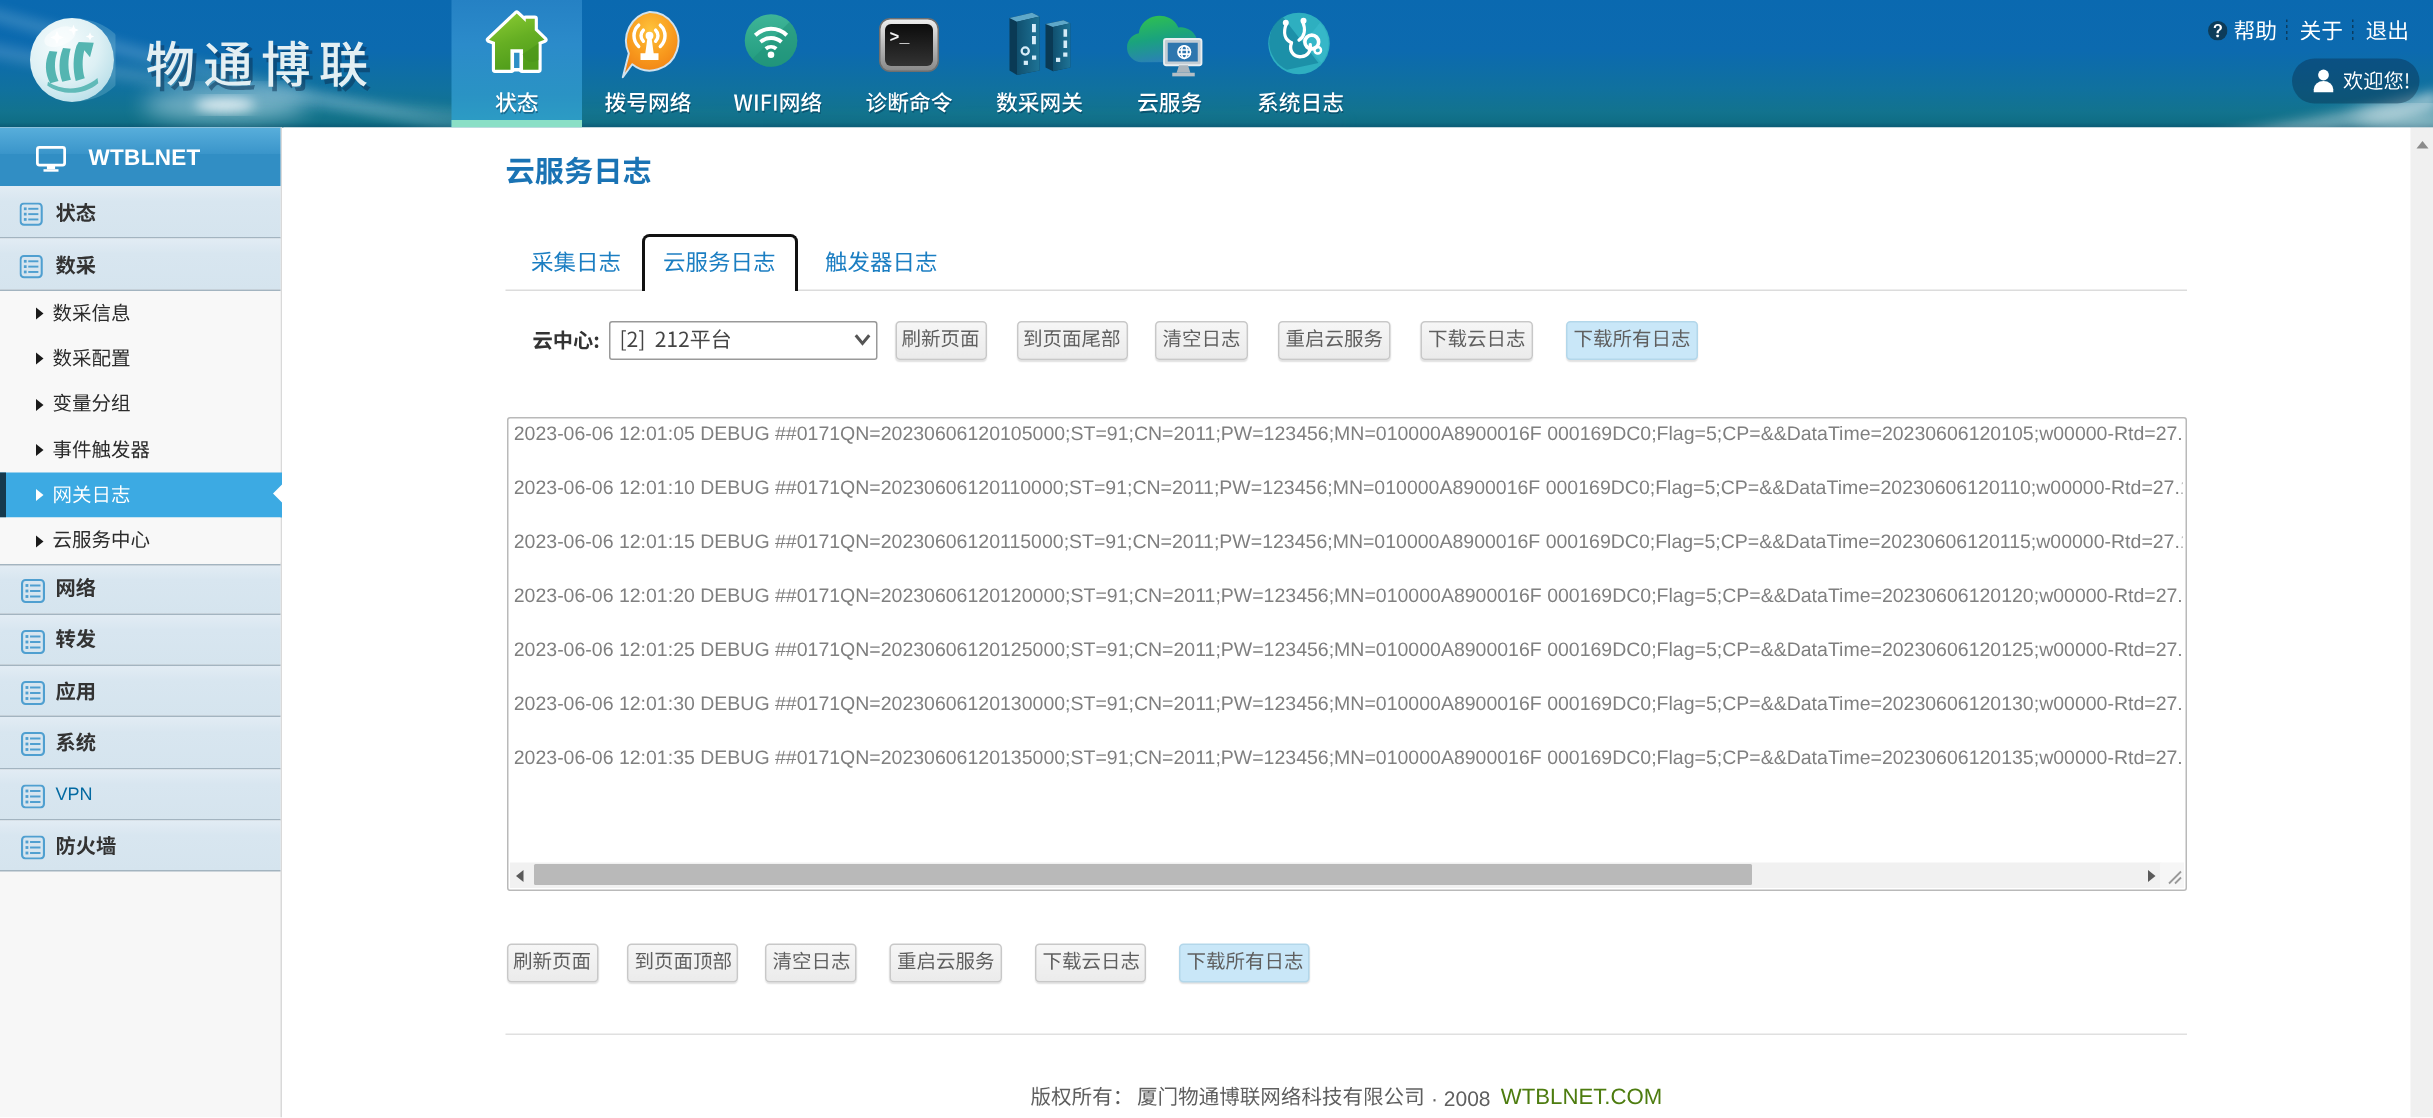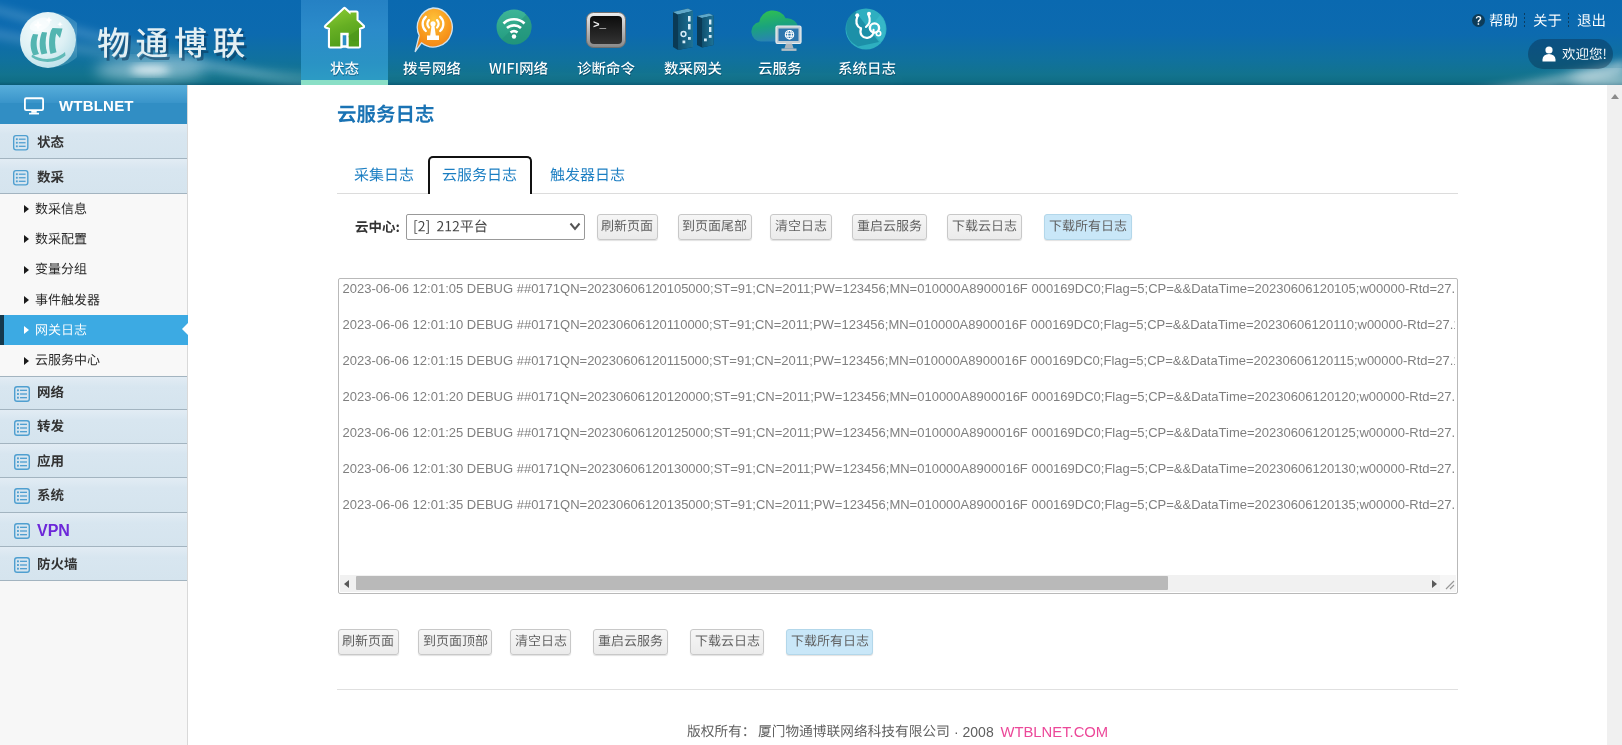--- a/index.html
+++ b/index.html
@@ -395,21 +395,21 @@
 <rect x="0.75" y="0.75" width="15.5" height="15.5" rx="2.5" fill="none" stroke="#4f9fd0" stroke-width="1.5"></rect>
 <g fill="#4f9fd0">
         <rect x="3.2" y="3.6" width="2" height="2"></rect>
         <rect x="3.2" y="7.5" width="2" height="2"></rect>
         <rect x="3.2" y="11.4" width="2" height="2"></rect>
 <rect x="6.4" y="3.9" width="7.4" height="1.4"></rect>
         <rect x="6.4" y="7.8" width="7.4" height="1.4"></rect>
         <rect x="6.4" y="11.7" width="7.4" height="1.4"></rect>
       </g>
     </svg>
-    <div class="abs" style="left:37px;top:436.7px;font-size:16px;font-weight:bold;color:#6d28d9">VPN</div>
+    <div class="abs" style="left:37px;top:436.7px;font-size:12px;font-weight:normal;color:#0369a1">VPN</div>
     <div class="mitem" style="top:462.0px;height:34.3px;"></div>
     <svg class="abs" style="left:13.5px;top:472.0px" width="16" height="16" viewBox="0 0 17 17">
 <rect x="0.75" y="0.75" width="15.5" height="15.5" rx="2.5" fill="none" stroke="#4f9fd0" stroke-width="1.5"></rect>
 <g fill="#4f9fd0">
         <rect x="3.2" y="3.6" width="2" height="2"></rect>
         <rect x="3.2" y="7.5" width="2" height="2"></rect>
         <rect x="3.2" y="11.4" width="2" height="2"></rect>
 <rect x="6.4" y="3.9" width="7.4" height="1.4"></rect>
         <rect x="6.4" y="7.8" width="7.4" height="1.4"></rect>
         <rect x="6.4" y="11.7" width="7.4" height="1.4"></rect>
@@ -520,12 +520,12 @@
       </svg></div>
   </div>
 <div id="divider"></div>
 <svg style="position:absolute;left:686.8px;top:723.5px;overflow:visible" width="69" height="15">
     <path transform="translate(0,12.06)" fill="#5f5f5f" d="M1.4 -11.2V-5.8C1.4 -3.7 1.3 -1.2 0.4 0.5C0.6 0.6 1.0 0.9 1.2 1.1C2.0 -0.3 2.2 -2.1 2.3 -3.9H4.2V1.1H5.2V-4.8H2.4L2.4 -5.8V-6.8H6.0V-7.7H4.8V-11.5H3.9V-7.7H2.4V-11.2ZM11.7 -6.6C11.4 -5.0 10.9 -3.7 10.2 -2.6C9.5 -3.7 9.0 -5.1 8.7 -6.6ZM6.6 -10.6V-5.8C6.6 -3.8 6.5 -1.2 5.4 0.6C5.7 0.7 6.1 1.0 6.3 1.2C7.4 -0.8 7.6 -3.5 7.6 -5.8V-6.6H7.9C8.2 -4.7 8.8 -3.1 9.6 -1.8C8.9 -0.8 8.0 -0.2 7.0 0.3C7.3 0.5 7.5 0.9 7.7 1.1C8.6 0.6 9.4 -0.0 10.2 -0.9C10.8 -0.0 11.6 0.6 12.5 1.1C12.6 0.9 13.0 0.5 13.2 0.3C12.2 -0.2 11.4 -0.8 10.8 -1.7C11.7 -3.1 12.4 -5.0 12.8 -7.4L12.2 -7.5L12.0 -7.5H7.6V-9.8C9.5 -9.9 11.5 -10.2 13.0 -10.5L12.3 -11.4C11.0 -11.0 8.6 -10.7 6.6 -10.6Z M25.4 -9.2C24.9 -6.9 24.1 -4.9 23.0 -3.3C22.0 -4.9 21.4 -6.8 20.9 -9.2ZM19.5 -10.2V-9.2H20.0C20.5 -6.4 21.2 -4.3 22.4 -2.5C21.3 -1.2 20.1 -0.3 18.7 0.2C18.9 0.4 19.2 0.8 19.4 1.1C20.7 0.5 21.9 -0.4 23.0 -1.6C23.8 -0.6 24.9 0.3 26.2 1.2C26.4 0.9 26.7 0.5 27.0 0.3C25.6 -0.5 24.5 -1.4 23.7 -2.5C25.0 -4.3 26.0 -6.8 26.5 -10.1L25.9 -10.3L25.7 -10.2ZM16.6 -11.5V-8.6H14.3V-7.6H16.4C15.9 -5.7 14.9 -3.6 14.0 -2.4C14.2 -2.2 14.4 -1.7 14.6 -1.4C15.3 -2.4 16.1 -4.1 16.6 -5.8V1.1H17.6V-5.9C18.2 -5.1 19.0 -4.1 19.3 -3.6L19.9 -4.5C19.6 -4.9 18.1 -6.6 17.6 -7.1V-7.6H19.5V-8.6H17.6V-11.5Z M34.7 -10.1V-5.6C34.7 -3.7 34.6 -1.2 32.9 0.4C33.2 0.6 33.6 0.9 33.7 1.1C35.5 -0.7 35.8 -3.5 35.8 -5.6V-5.9H37.9V1.1H38.9V-5.9H40.5V-6.9H35.8V-9.4C37.3 -9.6 39.1 -10.0 40.3 -10.5L39.6 -11.3C38.4 -10.8 36.4 -10.4 34.7 -10.1ZM29.8 -4.9V-5.4V-7.1H32.5V-4.9ZM33.4 -11.2C32.4 -10.7 30.4 -10.4 28.7 -10.2V-5.4C28.7 -3.6 28.7 -1.2 27.8 0.5C28.0 0.6 28.5 0.9 28.6 1.1C29.4 -0.3 29.7 -2.3 29.7 -4.0H33.5V-8.1H29.8V-9.4C31.3 -9.6 33.0 -9.9 34.1 -10.4Z M46.5 -11.5C46.3 -10.9 46.1 -10.3 45.9 -9.7H42.0V-8.8H45.4C44.6 -7.0 43.3 -5.3 41.6 -4.2C41.8 -4.0 42.2 -3.6 42.3 -3.4C43.2 -4.0 43.9 -4.7 44.6 -5.6V1.1H45.6V-1.6H51.3V-0.2C51.3 0.0 51.3 0.1 51.0 0.1C50.8 0.1 50.0 0.1 49.0 0.1C49.2 0.4 49.3 0.8 49.4 1.1C50.6 1.1 51.3 1.1 51.8 0.9C52.2 0.7 52.4 0.4 52.4 -0.2V-7.2H45.7C46.0 -7.7 46.3 -8.2 46.5 -8.8H54.0V-9.7H46.9C47.2 -10.2 47.3 -10.8 47.5 -11.3ZM45.6 -4.0H51.3V-2.5H45.6ZM45.6 -4.8V-6.2H51.3V-4.8Z M58.2 -6.7C58.8 -6.7 59.3 -7.1 59.3 -7.7C59.3 -8.3 58.8 -8.7 58.2 -8.7C57.7 -8.7 57.2 -8.3 57.2 -7.7C57.2 -7.1 57.7 -6.7 58.2 -6.7ZM58.2 0.1C58.8 0.1 59.3 -0.4 59.3 -1.0C59.3 -1.6 58.8 -2.0 58.2 -2.0C57.7 -2.0 57.2 -1.6 57.2 -1.0C57.2 -0.4 57.7 0.1 58.2 0.1Z"></path>
   </svg>
 <svg style="position:absolute;left:758.3px;top:723.5px;overflow:visible" width="192" height="15">
     <path transform="translate(0,12.06)" fill="#5f5f5f" d="M5.3 -5.8H10.3V-5.1H5.3ZM5.3 -4.5H10.3V-3.8H5.3ZM5.3 -7.0H10.3V-6.4H5.3ZM1.7 -10.9V-6.8C1.7 -4.6 1.6 -1.6 0.5 0.6C0.7 0.7 1.2 0.9 1.4 1.1C2.6 -1.2 2.8 -4.5 2.8 -6.8V-9.9H12.9V-10.9ZM4.3 -7.7V-3.1H6.3C5.5 -2.5 4.3 -1.8 2.8 -1.3C3.0 -1.1 3.2 -0.8 3.4 -0.6C4.0 -0.8 4.6 -1.1 5.2 -1.4C5.6 -1.0 6.1 -0.7 6.6 -0.4C5.4 -0.0 4.0 0.2 2.6 0.3C2.7 0.5 2.9 0.9 3.0 1.1C4.6 0.9 6.3 0.6 7.7 0.1C9.1 0.6 10.8 1.0 12.6 1.1C12.7 0.8 13.0 0.5 13.2 0.2C11.6 0.2 10.1 -0.0 8.8 -0.4C9.7 -0.8 10.5 -1.4 11.0 -2.2L10.4 -2.5L10.2 -2.5H6.8C7.1 -2.7 7.3 -2.9 7.5 -3.1H11.3V-7.7H8.1L8.4 -8.4H12.6V-9.2H3.2V-8.4H7.4L7.1 -7.7ZM9.5 -1.8C9.0 -1.4 8.4 -1.0 7.7 -0.7C7.0 -1.0 6.4 -1.4 5.9 -1.8Z M15.4 -11.0C16.1 -10.2 17.0 -9.1 17.4 -8.5L18.2 -9.1C17.8 -9.7 16.9 -10.8 16.2 -11.5ZM15.0 -8.7V1.1H16.0V-8.7ZM18.6 -11.0V-10.0H25.2V-0.3C25.2 0.0 25.1 0.1 24.8 0.1C24.5 0.1 23.5 0.1 22.5 0.1C22.7 0.4 22.9 0.8 22.9 1.1C24.2 1.1 25.1 1.1 25.6 0.9C26.0 0.7 26.2 0.4 26.2 -0.3V-11.0Z M34.7 -11.5C34.3 -9.4 33.4 -7.5 32.3 -6.2C32.5 -6.1 32.9 -5.8 33.1 -5.6C33.7 -6.3 34.2 -7.2 34.7 -8.2H35.8C35.2 -6.0 34.0 -3.7 32.5 -2.6C32.8 -2.4 33.1 -2.2 33.3 -2.0C34.9 -3.3 36.1 -5.9 36.7 -8.2H37.9C37.1 -4.8 35.7 -1.4 33.4 0.2C33.7 0.4 34.1 0.7 34.3 0.9C36.5 -0.9 38.1 -4.6 38.8 -8.2H39.4C39.1 -2.8 38.8 -0.7 38.4 -0.2C38.2 -0.1 38.1 -0.0 37.9 -0.0C37.6 -0.0 37.1 -0.0 36.4 -0.1C36.6 0.2 36.7 0.6 36.7 0.9C37.3 1.0 37.9 1.0 38.3 0.9C38.7 0.9 39.0 0.8 39.3 0.4C39.8 -0.3 40.1 -2.4 40.4 -8.7C40.4 -8.8 40.4 -9.2 40.4 -9.2H35.0C35.3 -9.9 35.5 -10.6 35.7 -11.3ZM28.7 -10.7C28.6 -9.0 28.3 -7.3 27.8 -6.1C28.0 -6.0 28.4 -5.8 28.6 -5.7C28.8 -6.2 29.0 -6.9 29.2 -7.7H30.4V-4.6C29.5 -4.3 28.6 -4.1 27.9 -3.9L28.2 -2.9L30.4 -3.6V1.1H31.4V-3.9L33.1 -4.5L33.0 -5.4L31.4 -4.9V-7.7H32.8V-8.7H31.4V-11.5H30.4V-8.7H29.4C29.5 -9.3 29.6 -9.9 29.6 -10.6Z M42.0 -10.4C42.8 -9.7 43.8 -8.7 44.3 -8.0L45.1 -8.7C44.6 -9.3 43.5 -10.3 42.7 -11.0ZM44.6 -6.4H41.7V-5.4H43.6V-1.5C43.0 -1.3 42.3 -0.6 41.6 0.1L42.3 1.0C43.0 0.0 43.6 -0.8 44.1 -0.8C44.4 -0.8 44.9 -0.3 45.5 0.0C46.4 0.6 47.6 0.8 49.3 0.8C50.7 0.8 53.1 0.7 54.1 0.6C54.1 0.4 54.3 -0.1 54.4 -0.4C53.0 -0.2 50.9 -0.1 49.3 -0.1C47.7 -0.1 46.6 -0.2 45.7 -0.8C45.2 -1.1 44.9 -1.3 44.6 -1.5ZM46.1 -11.0V-10.2H51.9C51.3 -9.8 50.6 -9.3 49.9 -9.0C49.3 -9.3 48.6 -9.6 47.9 -9.8L47.3 -9.2C48.1 -8.9 49.1 -8.5 50.0 -8.1H46.1V-1.0H47.0V-3.2H49.4V-1.0H50.3V-3.2H52.7V-2.0C52.7 -1.8 52.6 -1.8 52.4 -1.8C52.3 -1.8 51.7 -1.8 51.0 -1.8C51.2 -1.5 51.3 -1.2 51.3 -0.9C52.3 -0.9 52.8 -0.9 53.2 -1.1C53.6 -1.2 53.7 -1.5 53.7 -2.0V-8.1H51.9C51.6 -8.2 51.3 -8.4 50.9 -8.6C51.9 -9.1 52.9 -9.9 53.7 -10.6L53.0 -11.1L52.8 -11.0ZM52.7 -7.3V-6.1H50.3V-7.3ZM47.0 -5.3H49.4V-4.1H47.0ZM47.0 -6.1V-7.3H49.4V-6.1ZM52.7 -5.3V-4.1H50.3V-5.3Z M60.5 -1.6C61.2 -1.0 61.9 -0.3 62.3 0.2L63.0 -0.3C62.7 -0.8 61.9 -1.6 61.2 -2.1ZM60.2 -8.4V-3.8H61.1V-4.7H63.1V-3.8H64.1V-4.7H66.3V-3.8H67.2V-8.4H64.1V-9.2H67.9V-10.0H66.9L67.3 -10.4C66.8 -10.8 66.0 -11.2 65.3 -11.5L64.8 -10.9C65.4 -10.6 66.0 -10.3 66.4 -10.0H64.1V-11.5H63.1V-10.0H59.4V-9.2H63.1V-8.4ZM63.1 -6.2V-5.4H61.1V-6.2ZM64.1 -6.2H66.3V-5.4H64.1ZM63.1 -6.9H61.1V-7.7H63.1ZM64.1 -6.9V-7.7H66.3V-6.9ZM64.9 -4.1V-3.1H59.0V-2.2H64.9V0.0C64.9 0.2 64.9 0.2 64.7 0.2C64.5 0.2 63.8 0.2 63.1 0.2C63.2 0.5 63.4 0.8 63.4 1.1C64.4 1.1 65.0 1.1 65.4 0.9C65.8 0.8 65.9 0.5 65.9 0.0V-2.2H68.0V-3.1H65.9V-4.1ZM57.0 -11.5V-7.9H55.3V-6.9H57.0V1.1H58.0V-6.9H59.6V-7.9H58.0V-11.5Z M75.1 -10.9C75.7 -10.2 76.3 -9.3 76.5 -8.7L77.4 -9.2C77.1 -9.8 76.5 -10.7 76.0 -11.3ZM79.6 -11.3C79.3 -10.5 78.6 -9.4 78.1 -8.7H74.7V-7.7H77.2V-6.1L77.2 -5.2H74.4V-4.3H77.1C76.9 -2.7 76.1 -0.9 73.9 0.5C74.1 0.7 74.5 1.0 74.7 1.2C76.4 0.0 77.3 -1.4 77.8 -2.7C78.5 -1.0 79.6 0.3 81.0 1.1C81.2 0.8 81.5 0.4 81.7 0.2C80.0 -0.5 78.8 -2.2 78.2 -4.3H81.6V-5.2H78.2L78.2 -6.0V-7.7H81.1V-8.7H79.2C79.7 -9.3 80.2 -10.2 80.7 -11.0ZM69.0 -1.8 69.2 -0.9 72.8 -1.5V1.1H73.7V-1.6L74.8 -1.8L74.8 -2.7L73.7 -2.6V-10.0H74.3V-10.9H69.1V-10.0H69.9V-2.0ZM70.8 -10.0H72.8V-8.0H70.8ZM70.8 -7.2H72.8V-5.2H70.8ZM70.8 -4.3H72.8V-2.4L70.8 -2.1Z M84.9 -7.3C85.5 -6.6 86.1 -5.7 86.8 -4.8C86.2 -3.4 85.5 -2.1 84.6 -1.2C84.8 -1.1 85.2 -0.8 85.4 -0.6C86.2 -1.5 86.9 -2.6 87.4 -3.9C87.8 -3.3 88.2 -2.7 88.5 -2.2L89.1 -2.8C88.8 -3.4 88.3 -4.2 87.8 -4.9C88.2 -6.1 88.4 -7.3 88.7 -8.7L87.7 -8.8C87.6 -7.7 87.4 -6.8 87.1 -5.9C86.6 -6.6 86.0 -7.3 85.5 -7.9ZM88.8 -7.3C89.4 -6.6 90.1 -5.7 90.7 -4.8C90.1 -3.3 89.4 -2.0 88.4 -1.1C88.6 -1.0 89.0 -0.7 89.2 -0.5C90.1 -1.4 90.8 -2.5 91.3 -3.8C91.8 -3.1 92.2 -2.3 92.4 -1.7L93.1 -2.3C92.8 -3.1 92.3 -4.0 91.7 -4.9C92.1 -6.0 92.3 -7.3 92.5 -8.6L91.6 -8.7C91.5 -7.7 91.3 -6.8 91.0 -5.9C90.5 -6.6 90.0 -7.2 89.5 -7.9ZM83.4 -10.7V1.1H84.4V-9.7H93.7V-0.3C93.7 -0.0 93.6 0.0 93.4 0.1C93.1 0.1 92.2 0.1 91.3 0.0C91.4 0.3 91.6 0.8 91.7 1.1C92.9 1.1 93.7 1.0 94.1 0.9C94.6 0.7 94.7 0.4 94.7 -0.3V-10.7Z M96.5 -0.7 96.7 0.3C98.0 -0.1 99.7 -0.6 101.3 -1.1L101.1 -2.0C99.4 -1.5 97.6 -1.0 96.5 -0.7ZM103.7 -11.7C103.1 -10.2 102.2 -8.8 101.1 -7.8L101.3 -8.0L100.4 -8.6C100.1 -8.1 99.8 -7.6 99.5 -7.1L97.8 -7.0C98.6 -8.1 99.4 -9.6 100.0 -11.0L99.1 -11.5C98.5 -9.8 97.5 -8.1 97.2 -7.6C96.9 -7.2 96.6 -6.8 96.4 -6.8C96.5 -6.5 96.7 -6.0 96.7 -5.8C96.9 -5.9 97.2 -6.0 98.9 -6.2C98.3 -5.3 97.8 -4.6 97.5 -4.4C97.1 -3.9 96.8 -3.5 96.5 -3.5C96.6 -3.2 96.7 -2.7 96.8 -2.5C97.1 -2.7 97.6 -2.8 101.0 -3.6C100.9 -3.9 100.9 -4.3 100.9 -4.5L98.4 -4.0C99.3 -5.1 100.2 -6.4 101.1 -7.6C101.2 -7.5 101.5 -7.1 101.7 -6.9C102.1 -7.3 102.5 -7.8 102.9 -8.3C103.3 -7.6 103.8 -7.0 104.4 -6.4C103.4 -5.8 102.2 -5.2 101.0 -4.9C101.2 -4.7 101.4 -4.2 101.5 -3.9C102.8 -4.4 104.1 -5.0 105.2 -5.8C106.2 -5.0 107.4 -4.4 108.7 -4.0C108.8 -4.3 108.9 -4.7 109.1 -4.9C107.9 -5.3 106.9 -5.8 105.9 -6.4C107.1 -7.3 108.0 -8.5 108.5 -9.9L107.9 -10.2L107.8 -10.2H104.1C104.3 -10.6 104.5 -11.0 104.7 -11.4ZM102.3 -4.1V1.0H103.2V0.3H107.1V0.9H108.1V-4.1ZM103.2 -0.6V-3.1H107.1V-0.6ZM107.2 -9.3C106.7 -8.4 106.0 -7.6 105.2 -7.0C104.5 -7.6 103.9 -8.3 103.5 -9.1L103.6 -9.3Z M116.5 -10.0C117.3 -9.4 118.3 -8.6 118.7 -8.0L119.4 -8.7C118.9 -9.2 118.0 -10.0 117.1 -10.6ZM115.9 -6.4C116.8 -5.8 117.9 -5.0 118.4 -4.4L119.1 -5.0C118.5 -5.6 117.5 -6.5 116.6 -7.0ZM114.7 -11.3C113.7 -10.9 111.9 -10.5 110.3 -10.2C110.4 -10.0 110.6 -9.6 110.6 -9.4C111.2 -9.5 111.9 -9.6 112.5 -9.7V-7.6H110.2V-6.7H112.4C111.8 -5.1 110.9 -3.3 110.0 -2.4C110.2 -2.1 110.4 -1.7 110.5 -1.4C111.2 -2.3 111.9 -3.6 112.5 -5.0V1.1H113.5V-5.3C114.0 -4.6 114.6 -3.7 114.8 -3.3L115.4 -4.1C115.1 -4.5 113.9 -6.0 113.5 -6.4V-6.7H115.5V-7.6H113.5V-9.9C114.2 -10.1 114.8 -10.3 115.3 -10.5ZM115.4 -2.6 115.5 -1.6 120.0 -2.4V1.1H121.1V-2.5L122.8 -2.8L122.7 -3.8L121.1 -3.5V-11.5H120.0V-3.3Z M131.7 -11.5V-9.4H128.5V-8.4H131.7V-6.3H128.8V-5.4H129.2L129.2 -5.4C129.7 -3.9 130.5 -2.6 131.4 -1.6C130.3 -0.8 129.0 -0.2 127.7 0.2C127.9 0.4 128.1 0.8 128.2 1.1C129.7 0.7 131.0 0.0 132.2 -0.9C133.2 0.0 134.4 0.7 135.8 1.1C136.0 0.8 136.3 0.4 136.5 0.2C135.2 -0.1 134.0 -0.7 133.0 -1.5C134.2 -2.7 135.2 -4.2 135.8 -6.1L135.1 -6.4L134.9 -6.3H132.7V-8.4H136.0V-9.4H132.7V-11.5ZM130.2 -5.4H134.5C133.9 -4.1 133.2 -3.1 132.2 -2.2C131.3 -3.1 130.7 -4.2 130.2 -5.4ZM125.7 -11.5V-8.7H124.0V-7.8H125.7V-4.8C125.0 -4.6 124.4 -4.4 123.8 -4.3L124.1 -3.3L125.7 -3.7V-0.2C125.7 0.1 125.7 0.1 125.5 0.1C125.3 0.1 124.7 0.1 124.1 0.1C124.2 0.4 124.3 0.8 124.4 1.1C125.3 1.1 125.9 1.0 126.3 0.9C126.6 0.7 126.8 0.4 126.8 -0.2V-4.0L128.4 -4.5L128.3 -5.5L126.8 -5.0V-7.8H128.3V-8.7H126.8V-11.5Z M142.4 -11.5C142.2 -10.9 142.0 -10.3 141.8 -9.7H137.9V-8.8H141.3C140.5 -7.0 139.2 -5.3 137.5 -4.2C137.7 -4.0 138.1 -3.6 138.2 -3.4C139.1 -4.0 139.8 -4.7 140.5 -5.6V1.1H141.5V-1.6H147.2V-0.2C147.2 0.0 147.2 0.1 146.9 0.1C146.7 0.1 145.9 0.1 144.9 0.1C145.1 0.4 145.2 0.8 145.3 1.1C146.5 1.1 147.2 1.1 147.7 0.9C148.1 0.7 148.3 0.4 148.3 -0.2V-7.2H141.6C141.9 -7.7 142.2 -8.2 142.4 -8.8H149.9V-9.7H142.8C143.1 -10.2 143.2 -10.8 143.4 -11.3ZM141.5 -4.0H147.2V-2.5H141.5ZM141.5 -4.8V-6.2H147.2V-4.8Z M152.0 -10.9V1.1H152.9V-10.0H154.9C154.6 -9.1 154.2 -7.9 153.8 -6.9C154.8 -5.8 155.0 -4.9 155.0 -4.1C155.0 -3.7 154.9 -3.3 154.7 -3.2C154.6 -3.1 154.5 -3.1 154.3 -3.0C154.1 -3.0 153.8 -3.0 153.5 -3.1C153.7 -2.8 153.8 -2.4 153.8 -2.2C154.1 -2.1 154.4 -2.1 154.7 -2.2C155.0 -2.2 155.2 -2.3 155.4 -2.4C155.8 -2.7 155.9 -3.3 155.9 -4.0C155.9 -4.9 155.7 -5.9 154.7 -7.0C155.2 -8.1 155.7 -9.5 156.1 -10.6L155.4 -11.0L155.2 -10.9ZM161.8 -7.5V-5.8H157.8V-7.5ZM161.8 -8.3H157.8V-10.0H161.8ZM156.7 1.1C157.0 0.9 157.4 0.8 160.2 0.0C160.2 -0.2 160.2 -0.6 160.2 -0.9L157.8 -0.3V-4.9H159.1C159.8 -2.2 161.1 -0.0 163.2 1.0C163.4 0.7 163.7 0.3 163.9 0.1C162.8 -0.3 161.9 -1.1 161.3 -2.1C162.0 -2.5 162.9 -3.1 163.6 -3.7L162.9 -4.4C162.4 -3.9 161.5 -3.3 160.8 -2.8C160.5 -3.4 160.2 -4.1 160.0 -4.9H162.8V-10.9H156.8V-0.7C156.8 -0.2 156.5 0.1 156.3 0.2C156.4 0.5 156.6 0.9 156.7 1.1Z M168.8 -11.1C168.0 -9.1 166.6 -7.1 165.1 -5.9C165.4 -5.7 165.8 -5.3 166.0 -5.1C167.6 -6.5 169.0 -8.6 169.9 -10.8ZM173.5 -11.2 172.5 -10.8C173.6 -8.7 175.3 -6.4 176.7 -5.1C176.9 -5.4 177.3 -5.8 177.6 -6.0C176.2 -7.1 174.4 -9.3 173.5 -11.2ZM166.6 0.2C167.1 0.0 167.9 -0.1 175.1 -0.5C175.5 0.0 175.8 0.6 176.0 1.0L177.0 0.5C176.3 -0.8 174.9 -2.7 173.7 -4.2L172.8 -3.8C173.3 -3.1 173.9 -2.3 174.5 -1.5L168.0 -1.1C169.4 -2.7 170.8 -4.8 171.9 -6.8L170.8 -7.3C169.7 -5.1 168.0 -2.7 167.5 -2.0C166.9 -1.4 166.6 -1.0 166.2 -0.9C166.4 -0.6 166.6 -0.0 166.6 0.2Z M179.4 -8.2V-7.3H187.7V-8.2ZM179.3 -10.6V-9.6H189.2V-0.5C189.2 -0.2 189.1 -0.1 188.9 -0.1C188.6 -0.1 187.7 -0.1 186.7 -0.1C186.9 0.2 187.0 0.7 187.1 1.0C188.3 1.0 189.2 1.0 189.6 0.8C190.1 0.6 190.3 0.3 190.3 -0.4V-10.6ZM181.3 -4.9H185.7V-2.3H181.3ZM180.3 -5.8V-0.4H181.3V-1.4H186.7V-5.8Z"></path>
   </svg>
 <div class="abs" style="left:950.1px;top:723.8px;font-size:14px;color:#5f5f5f;white-space:pre"> · 2008  </div>
-<div class="abs" style="left:1000.5px;top:723.5px;font-size:14.8px;color:#ec4899">WTBLNET.COM</div>
+<div class="abs" style="left:1000.5px;top:723.5px;font-size:14.8px;color:#4d7c0f">WTBLNET.COM</div>
 </body></html>

